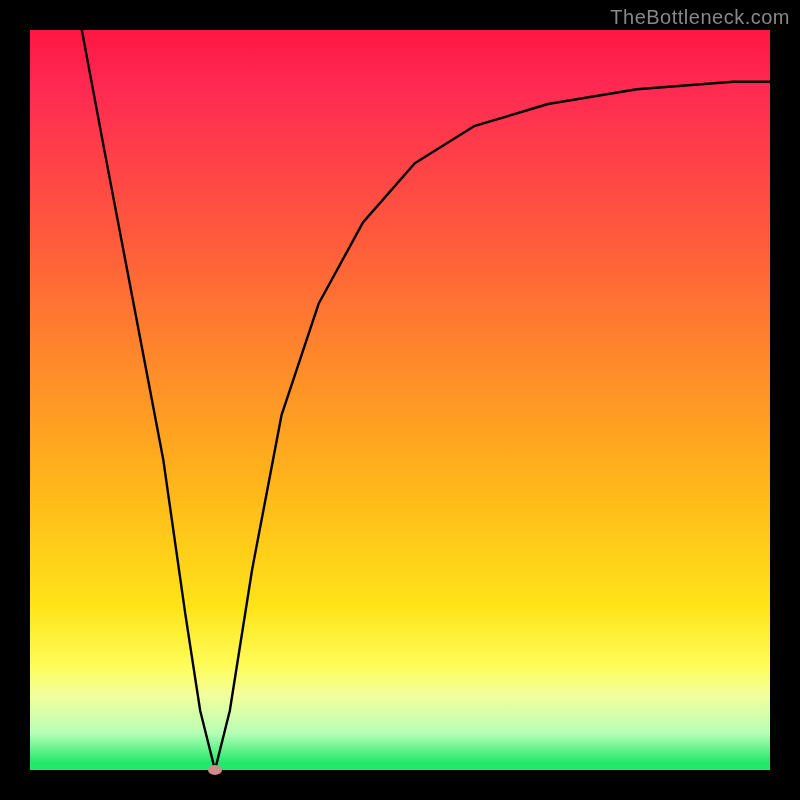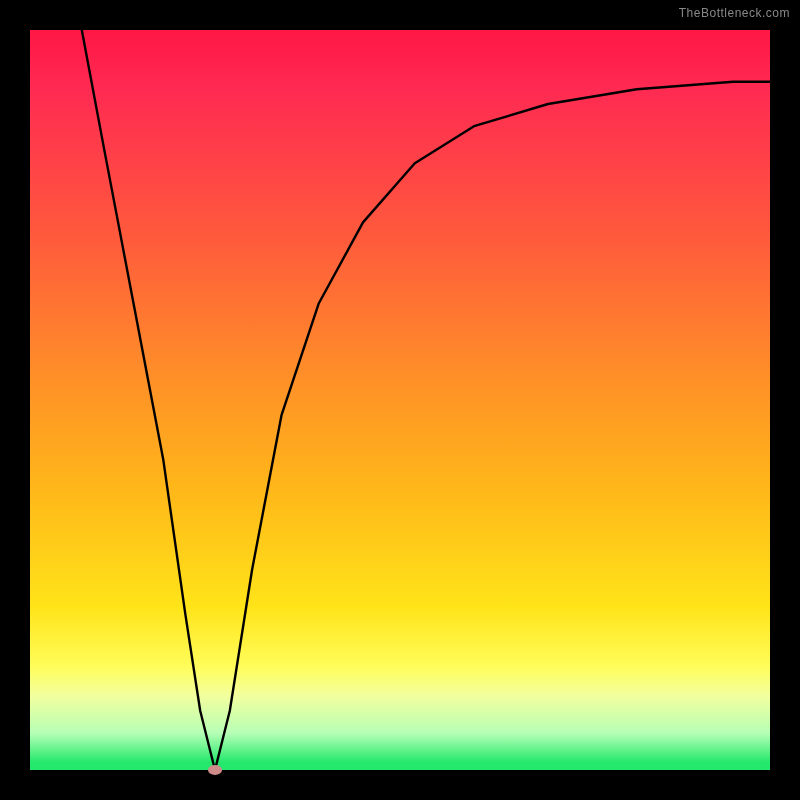--- a/index.html
+++ b/index.html
@@ -54,21 +54,21 @@
     border-radius: 50%;
     transform: translate(-50%, -50%);
     left: 182px;   
     top: 735px;
   }
   .watermark {
     position: absolute;
     top: 6px;
     right: 10px;
     color: #888;
-    font-size: 12px;
+    font-size: 20px;
     font-weight: 400;
     letter-spacing: 0.5px;
     user-select: none;
     text-shadow: 0 0 2px #000;
   }
 </style>
 </head>
 <body>
 
 <div class="stage">

